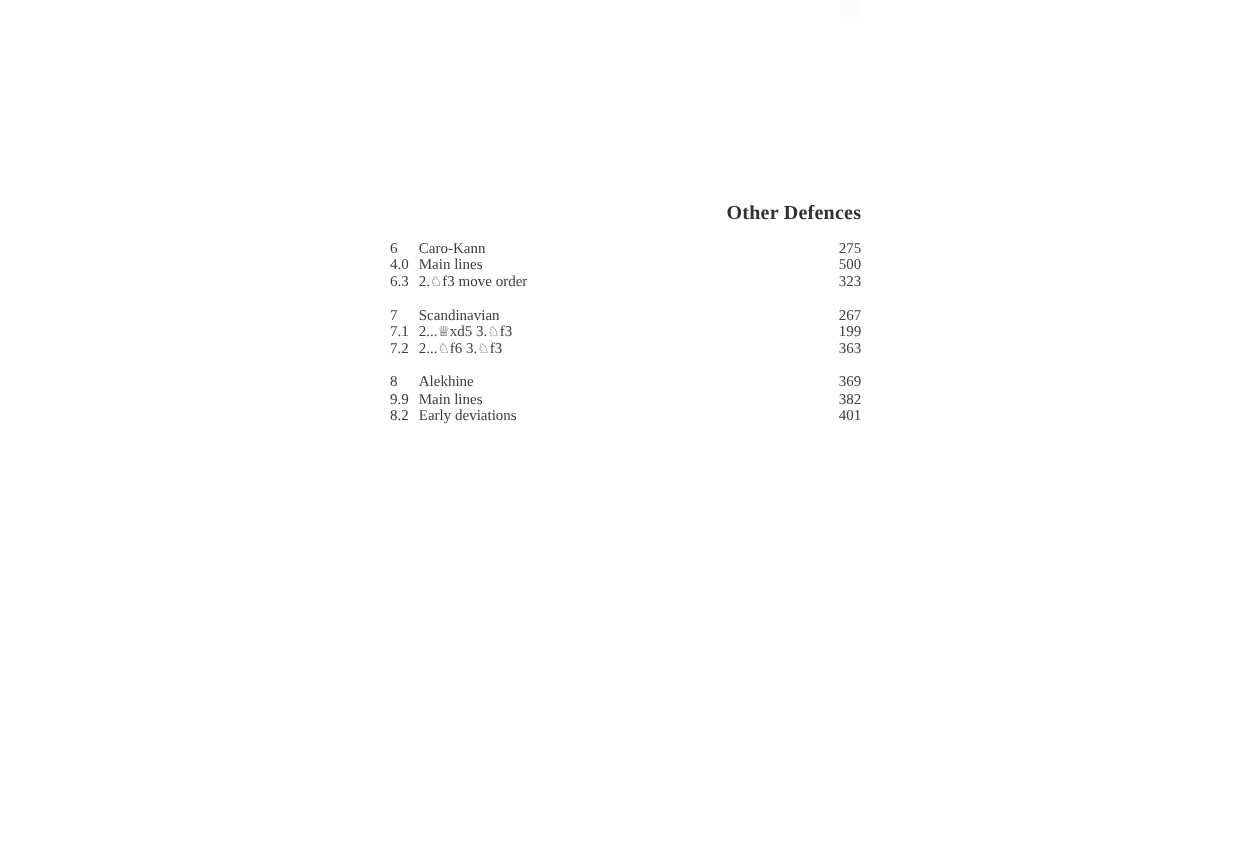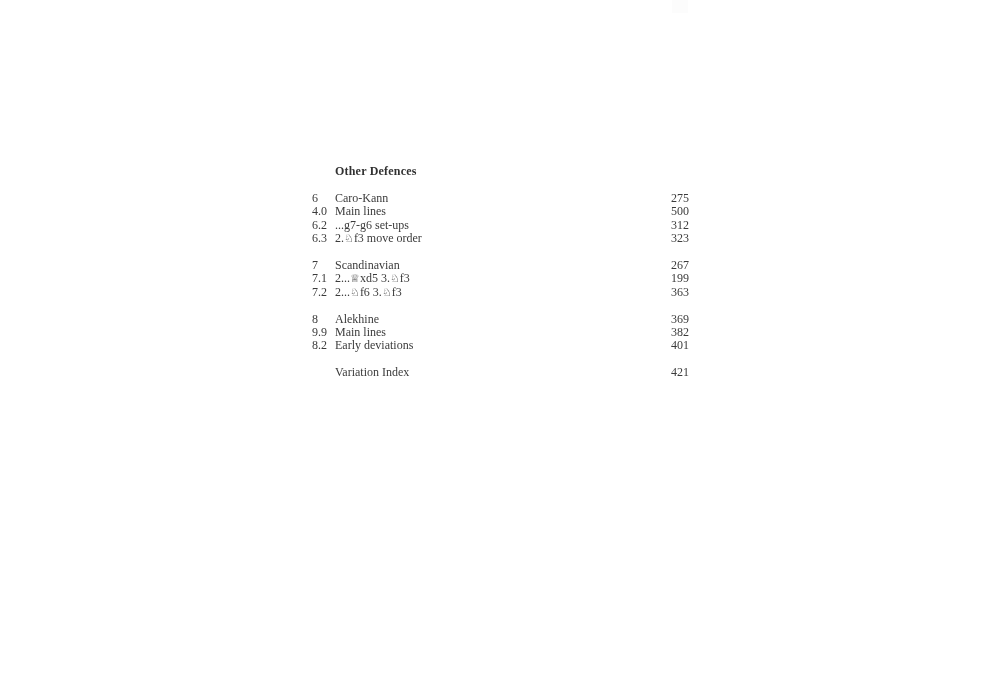--- a/index.html
+++ b/index.html
@@ -18,22 +18,22 @@
   .scan-artifact{
     position:absolute;left:672px;top:0;width:16px;height:13px;
     background:var(--artifact);
   }
   .toc{
     position:absolute;left:312px;top:164px;width:377px;
     color:var(--text);font-size:12px;
   }
   .toc-heading{
     margin:0 0 14px 23px;
-    font-size:12px;line-height:14px;font-weight:bold;
-    color:var(--heading);letter-spacing:0.2px;
+    font-size:16px;line-height:14px;font-weight:bold;
+    color:var(--heading);letter-spacing:0.2px;text-align:right;
   }
   .toc-group{margin:0 0 13.4px 0;}
   .toc-group:last-child{margin-bottom:0;}
   .toc-row{
     display:flex;align-items:baseline;
     line-height:13.4px;white-space:nowrap;
   }
   .toc-num{width:23px;flex:0 0 23px;}
   .toc-title{flex:1 1 auto;overflow:hidden;}
   .toc-page{flex:0 0 auto;text-align:right;font-family:Liberation Serif, serif;}
@@ -53,25 +53,20 @@
     <div class="toc-group">
       <div class="toc-row">
         <span class="toc-num">6</span>
         <span class="toc-title">Caro-Kann</span>
         <span class="toc-page">275</span>
       </div>
       <div class="toc-row">
         <span class="toc-num">4.0</span>
         <span class="toc-title">Main lines</span>
         <span class="toc-page">500</span>
-      </div>
-      <div class="toc-row">
-        <span class="toc-num">6.2</span>
-        <span class="toc-title">...g7-g6 set-ups</span>
-        <span class="toc-page">312</span>
       </div>
       <div class="toc-row">
         <span class="toc-num">6.3</span>
         <span class="toc-title">2.<span class="fig">♘</span>f3 move order</span>
         <span class="toc-page">323</span>
       </div>
     </div>
 
     <div class="toc-group">
       <div class="toc-row">
@@ -102,22 +97,15 @@
         <span class="toc-title">Main lines</span>
         <span class="toc-page">382</span>
       </div>
       <div class="toc-row">
         <span class="toc-num">8.2</span>
         <span class="toc-title">Early deviations</span>
         <span class="toc-page">401</span>
       </div>
     </div>
 
-    <div class="toc-group">
-      <div class="toc-row">
-        <span class="toc-num"></span>
-        <span class="toc-title">Variation Index</span>
-        <span class="toc-page">421</span>
-      </div>
-    </div>
 
   </div>
 </div>
 
 </body></html>

